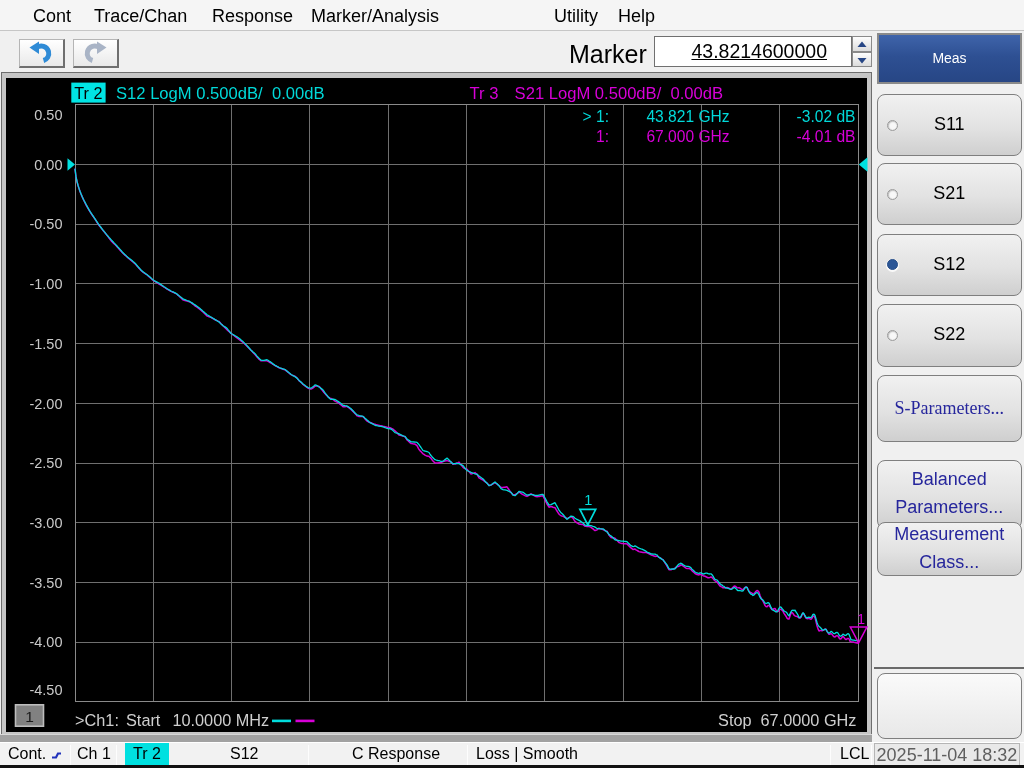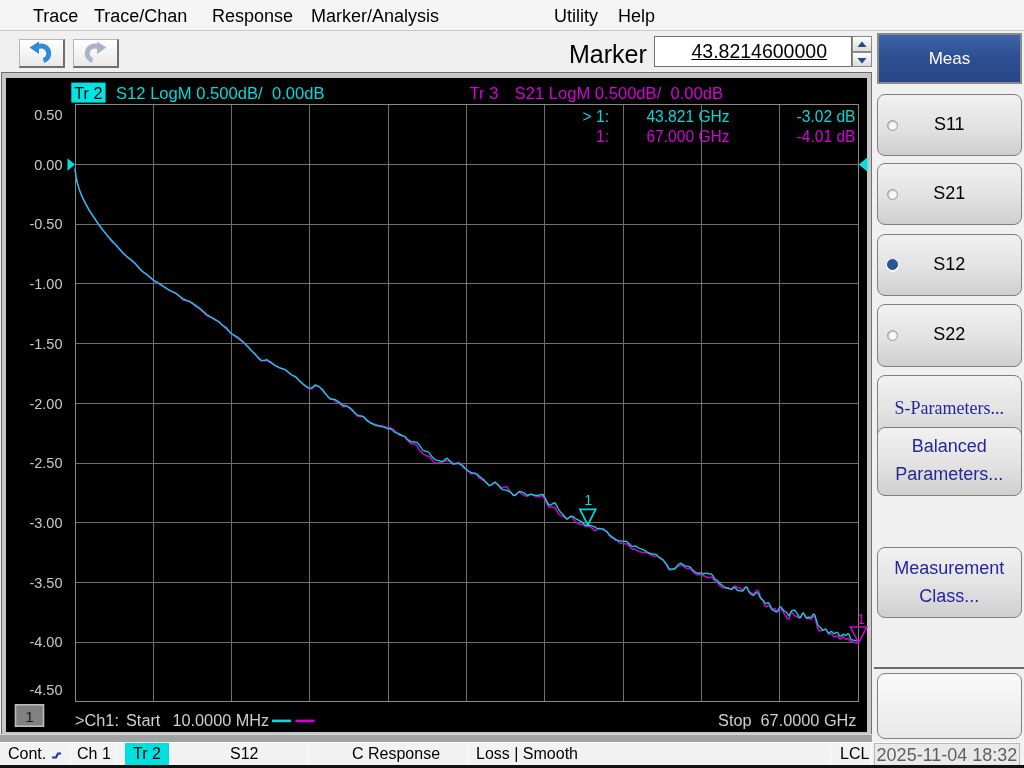--- a/index.html
+++ b/index.html
@@ -3,38 +3,38 @@
 * {margin:0;padding:0;box-sizing:border-box;}
 html,body {width:1024px;height:768px;overflow:hidden;background:#f0f0f0;font-family:"Liberation Sans",sans-serif;}
 .abs {position:absolute;}
 #menubar {position:absolute;left:0;top:0;width:1024px;height:31px;background:#f5f5f5;border-bottom:1px solid #c6c6c6;}
 #menubar span {position:absolute;top:6px;font-size:18px;color:#000;}
 #toolbar {position:absolute;left:0;top:32px;width:1024px;height:39px;background:#f0f0f0;}
 .tbtn {position:absolute;top:7px;width:46px;height:29px;background:linear-gradient(180deg,#ffffff,#e9e9e9);border:1px solid #b5b5b5;border-right:2px solid #6f6f6f;border-bottom:2px solid #6f6f6f;}
 #chartwin {position:absolute;left:1px;top:72px;width:871px;height:669px;background:#c6c6c6;border:1px solid #6e6e6e;}
 #client {position:absolute;left:4px;top:5px;width:861px;height:654px;background:#000;}
 #sidebar {position:absolute;left:872px;top:71px;width:152px;height:670px;background:#f0f0f0;}
-#meashdr {position:absolute;left:877px;top:33px;width:145px;height:51px;background:linear-gradient(180deg,#3f64aa 0%,#2e5093 45%,#274685 100%);border:2px solid #8a8a8a;color:#fff;font-size:17px;text-align:center;line-height:47px;z-index:5;}
+#meashdr {position:absolute;left:877px;top:33px;width:145px;height:51px;background:linear-gradient(180deg,#3f64aa 0%,#2e5093 45%,#274685 100%);border:2px solid #8a8a8a;color:#fff;font-size:14px;text-align:center;line-height:47px;z-index:5;}
 .skb {position:absolute;left:5px;width:144.5px;background:linear-gradient(180deg,#f1f1f1 0%,#e2e2e2 55%,#cfcfcf 100%);border:1.5px solid #7f7f7f;border-radius:8px;display:flex;align-items:center;justify-content:center;text-align:center;font-size:18px;color:#000;}
 .skb.navy {color:#26269c;}
 .skb.empty {background:linear-gradient(180deg,#fafafa,#e8e8e8);}
 .skt {line-height:1.55;}
 .radio {position:absolute;left:9px;top:50%;margin-top:-5.5px;width:11px;height:11px;border-radius:50%;background:#f8f8f8;border:1px solid #9a9a9a;box-shadow:inset 0.5px 0.5px 1.5px rgba(0,0,0,0.35);}
 .radio.sel {background:#2b5696;border:1px solid #274e88;box-shadow:0 1px 0 1px rgba(255,255,255,0.8);}
 .arr {position:absolute;right:8px;top:50%;margin-top:-9px;font-size:13px;color:#000;}
 #sep {position:absolute;left:874px;top:666.5px;width:150px;height:2px;background:#6a6a6a;}
 #bstrip {position:absolute;left:0;top:733.5px;width:872px;height:8px;background:#a2a2a2;border-top:1px solid #d8d8d8;}
 #statusbar {position:absolute;left:0;top:742px;width:1024px;height:23px;background:#f2f2f2;border-top:1px solid #fff;font-size:16px;color:#000;}
 #statusbar .cell {position:absolute;top:0;height:22.5px;line-height:22px;}
 .vsep {position:absolute;top:2px;height:20px;width:1px;background:#b9b9b9;border-right:1px solid #fdfdfd;}
 #blackbottom {position:absolute;left:0;top:765px;width:1024px;height:3px;background:#111;}
 </style></head>
 <body>
 <div id="menubar">
- <span style="left:33px;">Trace</span>
+ <span style="left:33px;">Cont</span>
  <span style="left:94px;">Trace/Chan</span>
  <span style="left:212px;">Response</span>
  <span style="left:311px;">Marker/Analysis</span>
  <span style="left:461px;margin-top:32px;">Stimulus</span>
  <span style="left:554px;text-align:right;">Utility</span>
  <span style="left:618px;">Help</span>
 </div>
 <div id="toolbar">
  <div class="tbtn" style="left:19px;">
   <svg width="42" height="24" viewBox="0 0 42 24">
@@ -150,24 +150,24 @@
       <span class="radio sel"></span>
       <span class="skt">S12</span>
     </div>
 <div class="skb " style="top:233px;height:62.5px;">
       <span class="radio "></span>
       <span class="skt">S22</span>
     </div>
 <div class="skb navy" style="top:304px;height:67px;font-family:Liberation Serif, serif;">
       <span class="skt">S-Parameters...</span>
     </div>
-<div class="skb navy" style="top:356px;height:68.5px;">
+<div class="skb navy" style="top:389px;height:68.5px;">
       <span class="skt">Balanced<br>Parameters...</span>
     </div>
-<div class="skb navy" style="top:476px;height:71px;">
+<div class="skb navy" style="top:451px;height:54px;">
       <span class="skt">Measurement<br>Class...</span>
     </div>
 <div class="skb empty" style="top:602px;height:66px;">
       <span class="skt">&nbsp;</span>
     </div>
 </div>
 <div id="meashdr">Meas</div>
 <div id="sep"></div>
 <div id="bstrip"></div>
 <div id="statusbar">

